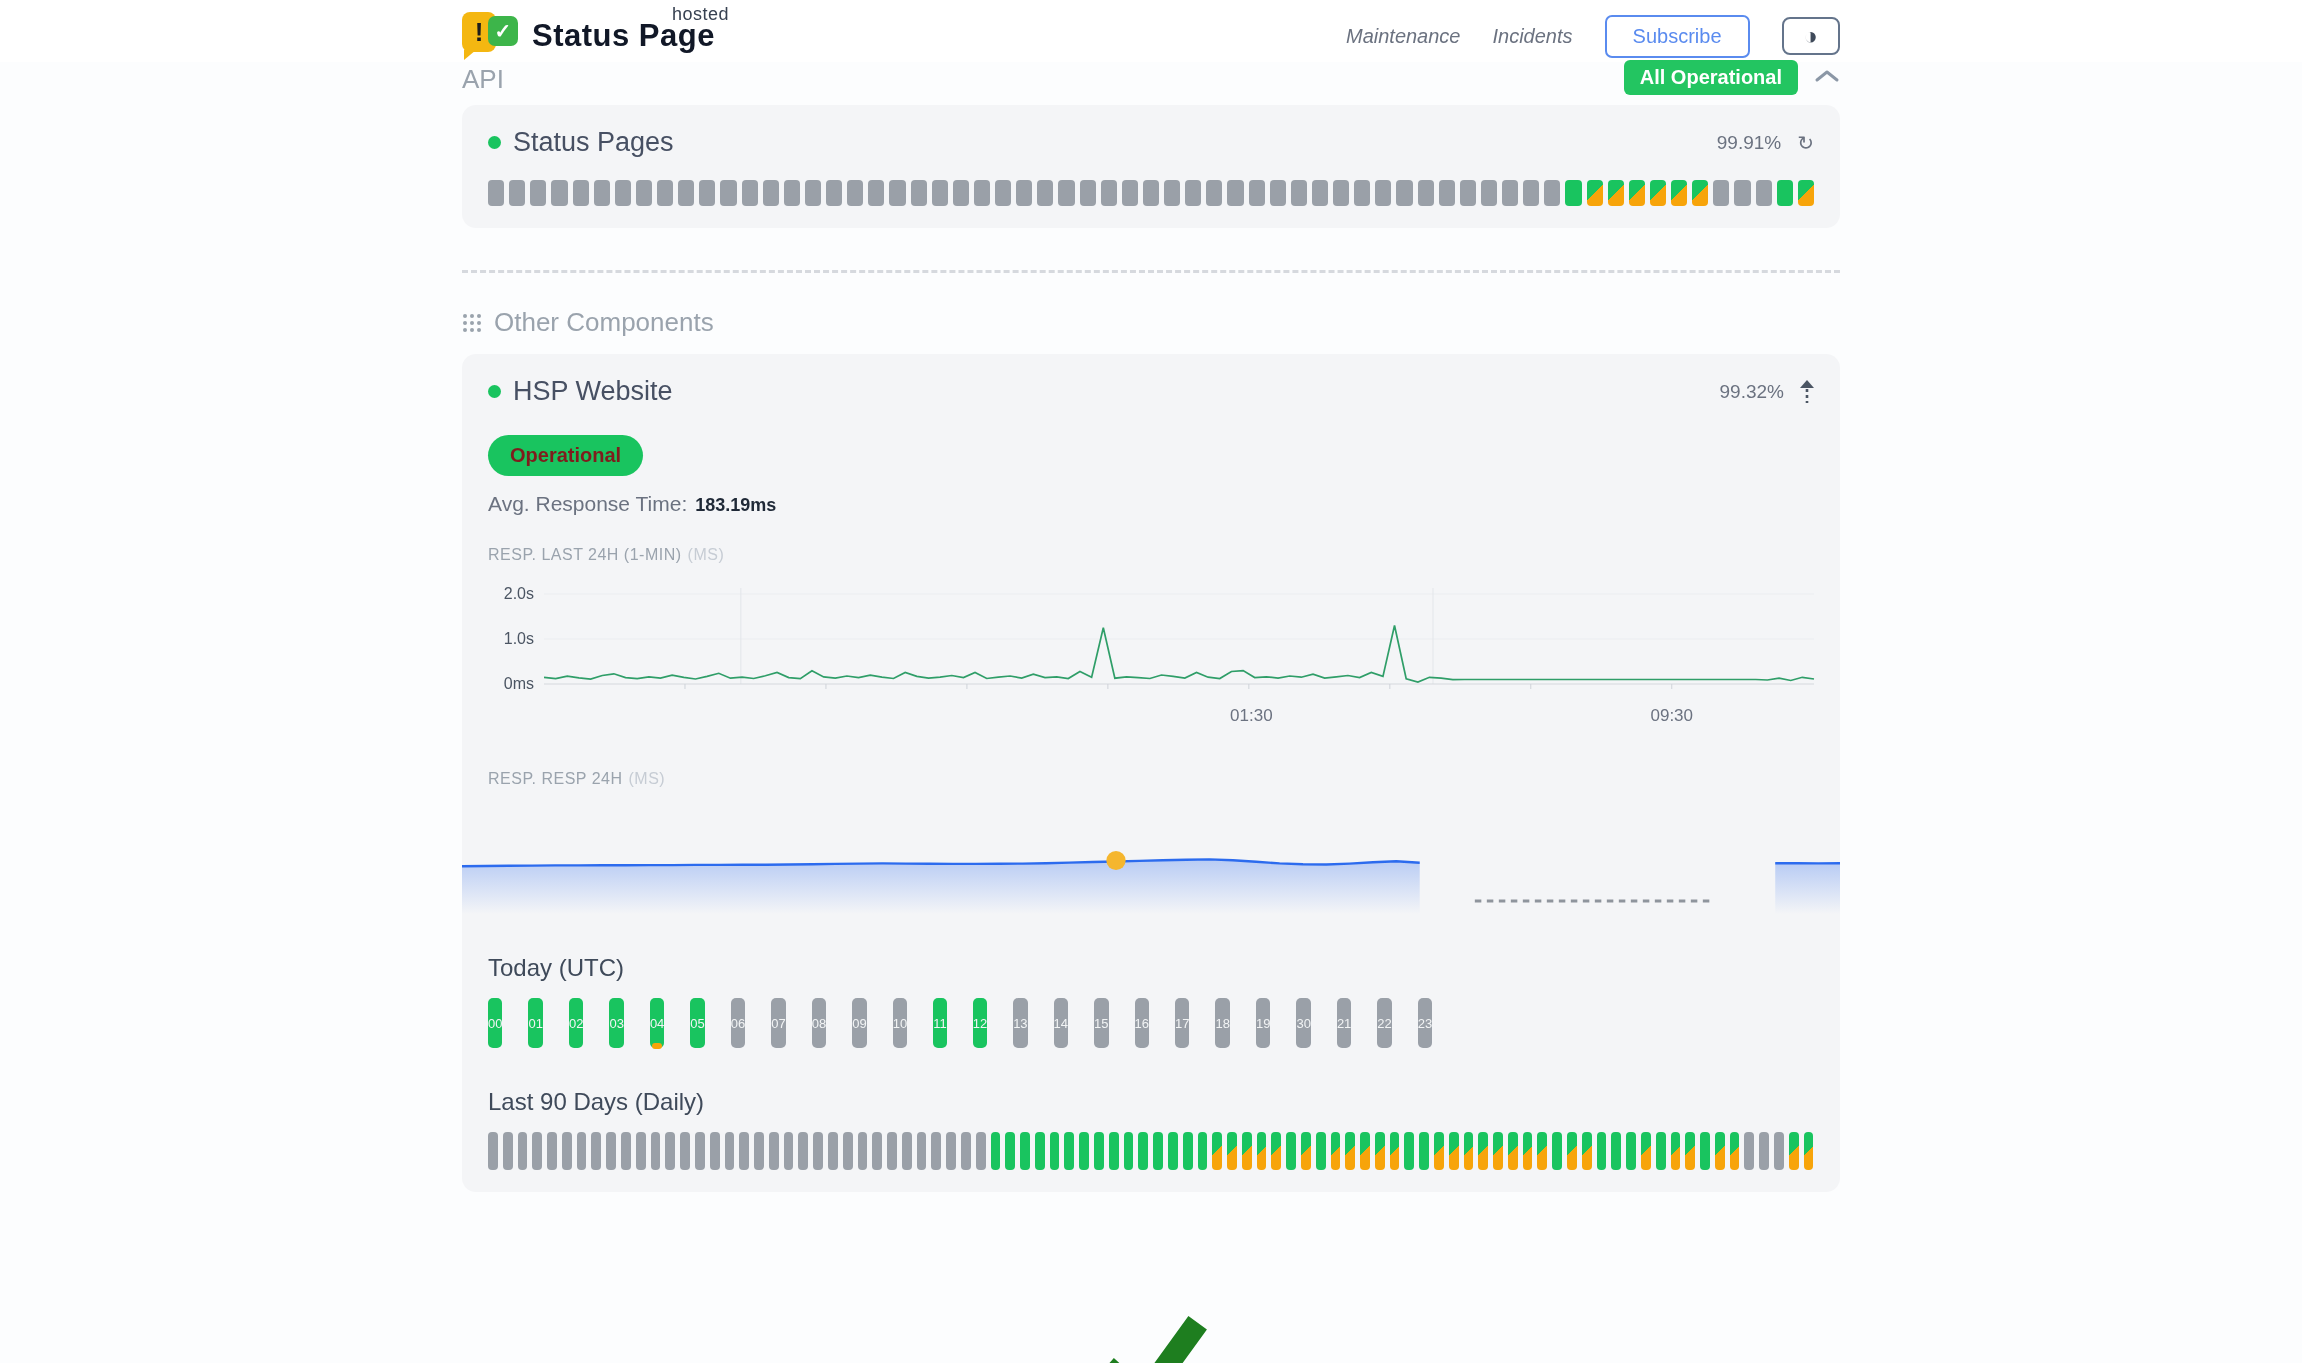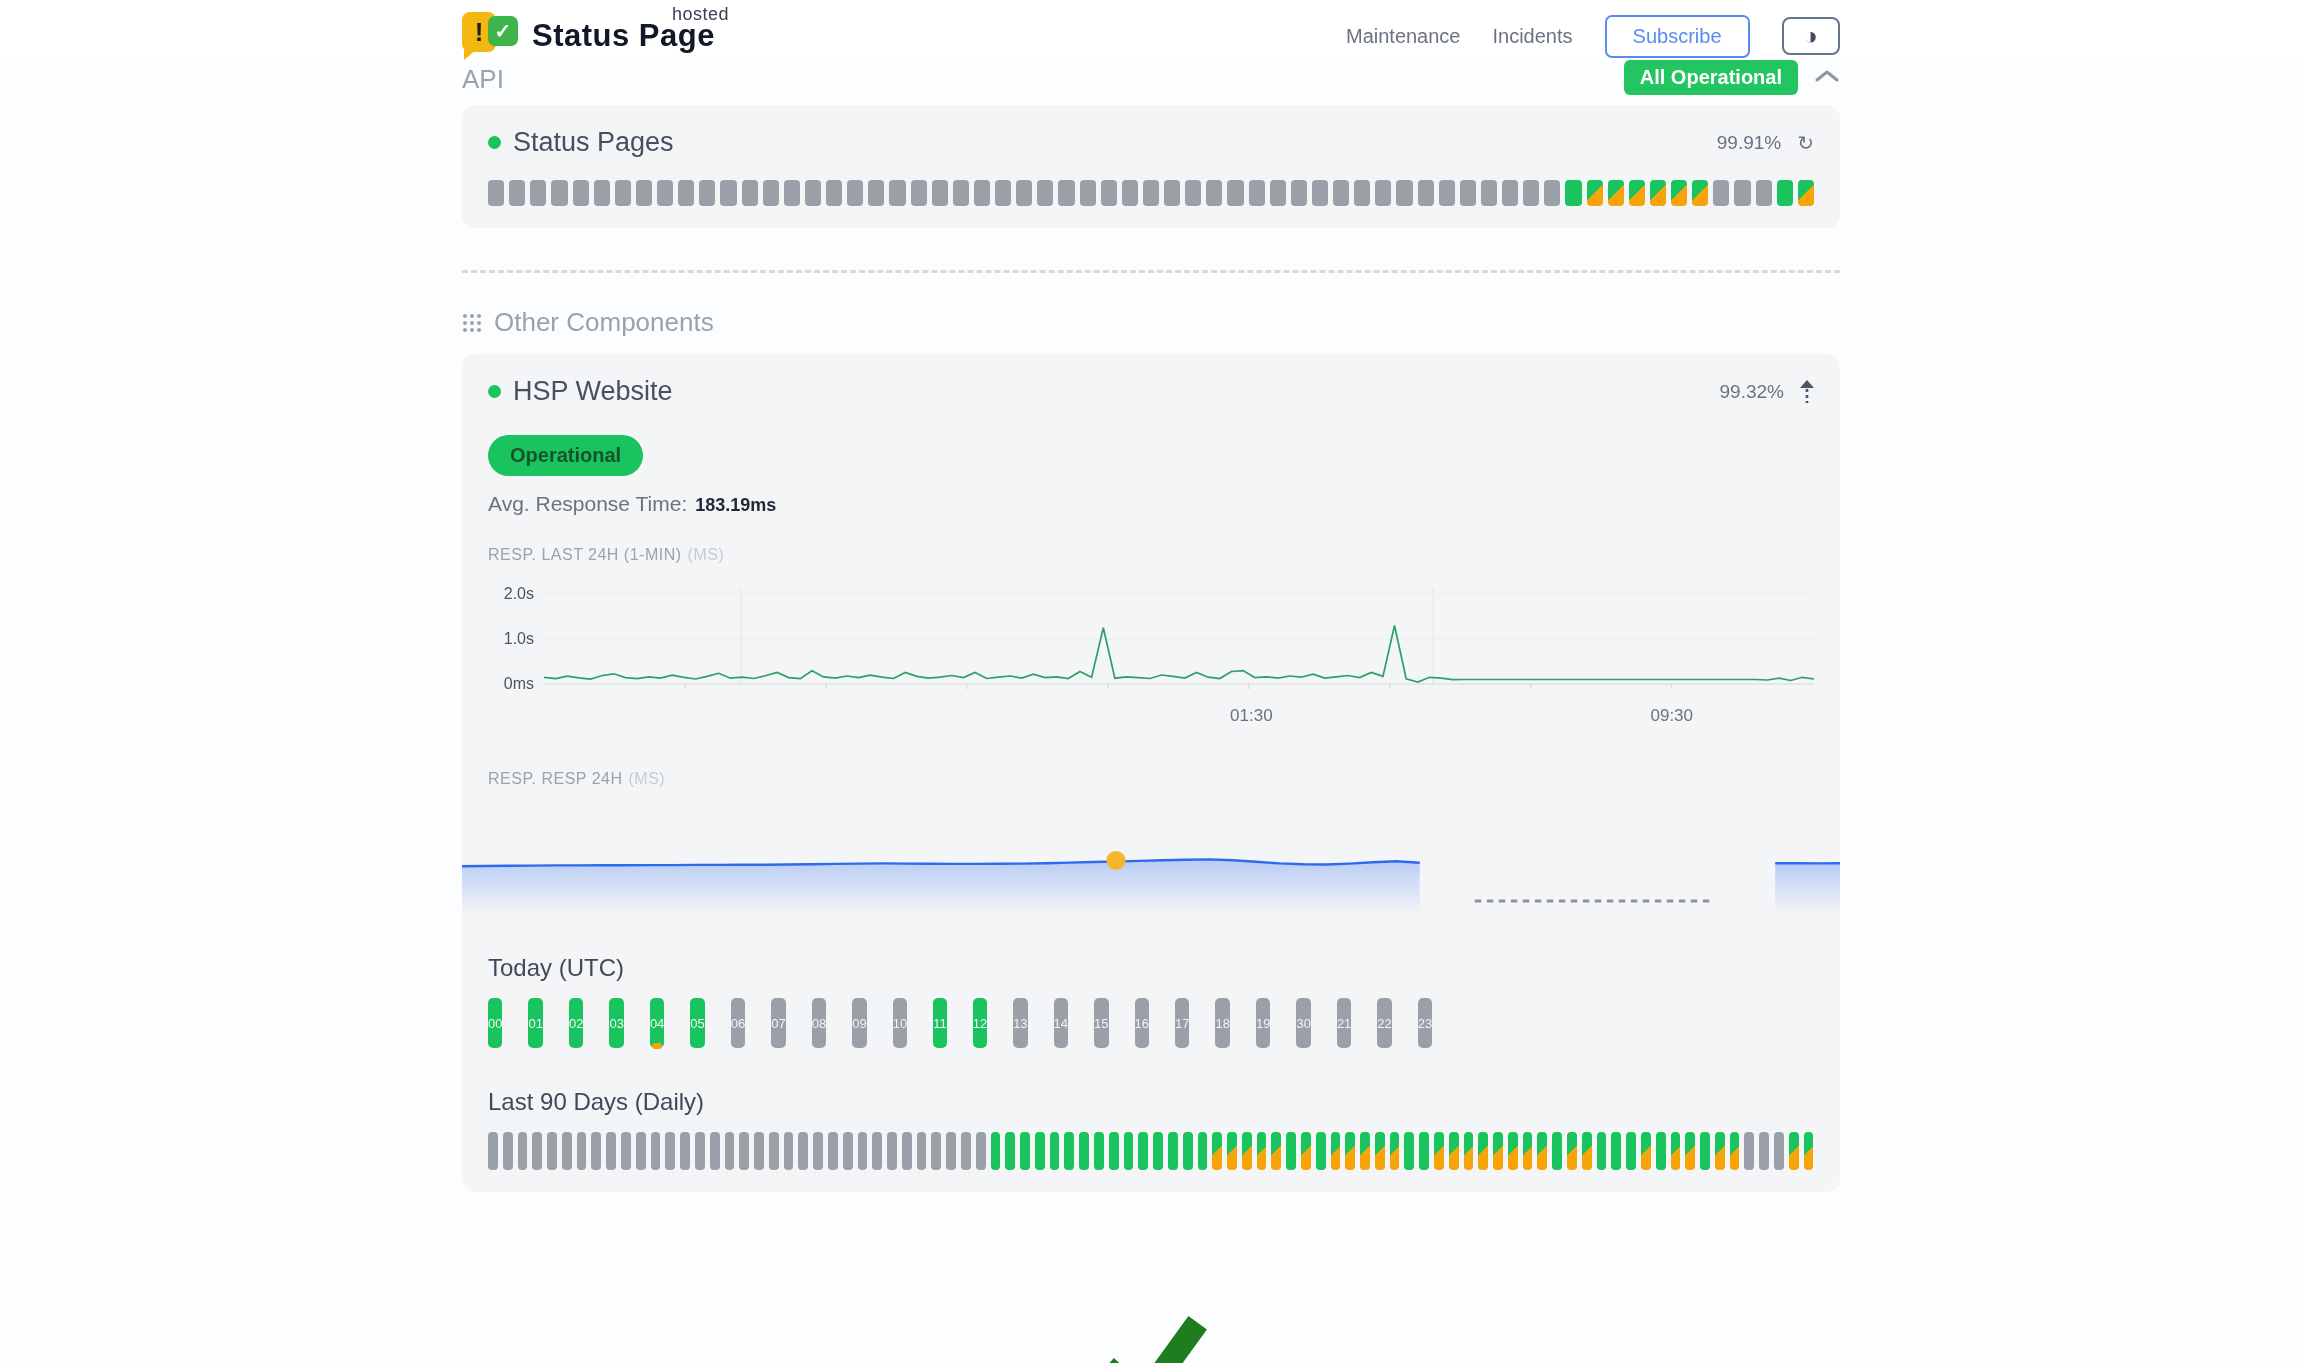--- a/index.html
+++ b/index.html
@@ -11,21 +11,21 @@
   .header { padding-top:10px; background:#fff; }
   .header-inner { display:flex; align-items:center; justify-content:space-between; }
   .logo { display:flex; align-items:center; gap:14px; }
   .logo-icon { position:relative; width:56px; height:52px; }
   .logo-bubble { position:absolute; left:0; top:2px; width:34px; height:40px; background:#f4b711; border-radius:8px; display:flex; align-items:center; justify-content:center; color:#1c1c1c; font-weight:bold; font-size:26px; }
   .logo-bubble:after { content:""; position:absolute; left:2px; bottom:-8px; width:0; height:0; border-left:12px solid #f4b711; border-bottom:10px solid transparent; }
   .logo-check { position:absolute; left:26px; top:6px; width:30px; height:30px; background:#3db54a; border-radius:7px; display:flex; align-items:center; justify-content:center; color:#fff; font-size:20px; font-weight:bold; }
   .logo-text { position:relative; font-size:31px; font-weight:800; color:#111827; letter-spacing:0.5px; }
   .logo-tag { position:absolute; top:-14px; right:-14px; font-size:18px; font-weight:400; color:#374151; }
   .nav { display:flex; align-items:center; gap:32px; }
-  .nav-link { font-size:20px; color:#6b7280; cursor:pointer; }
+  .nav-link { font-size:20px; color:#6b7280; cursor:pointer;font-style:italic; }
   .btn-subscribe { border:2px solid #5a8bef; color:#5a8bef; background:#fff; border-radius:7px; font-size:20px; padding:8px 26px; cursor:pointer; font-family:inherit; }
   .btn-theme { border:2px solid #64748b; background:#fff; border-radius:8px; padding:5px 20px; cursor:pointer; line-height:1; }
   .theme-glyph { font-size:24px; color:#3f4a5a; }
 
   
   .statusbar { display:flex; align-items:flex-start; justify-content:space-between; margin-top:2px; }
   .section-label { font-size:26px; color:#9aa3ad; }
   .status-right { display:flex; align-items:center; gap:16px; margin-top:-4px; }
   .badge-all { background:#23c561; color:#fff; font-size:20px; font-weight:700; padding:6px 16px; border-radius:6px; }
   .chev { color:#8b97a6; }
@@ -46,21 +46,21 @@
   .bar-gray { background:#9aa0a8; }
   .bar-green { background:#19c45f; }
   .bar-split { background:linear-gradient(135deg,#19c45f 49.5%,#f7a40a 50%); }
 
   .dashed-sep { border-top:3px dashed #d6d9de; margin:42px 0 34px 0; }
 
   .section-head { display:flex; align-items:center; gap:12px; margin-bottom:16px; }
   .grid-icon svg { display:block; }
 
   
-  .pill { display:inline-block; background:#19c45f; color:#14532d; font-weight:700; font-size:20px; padding:9px 22px; border-radius:999px; margin-top:28px; }
+  .pill { display:inline-block; background:#19c45f; color:#7f1d1d; font-weight:700; font-size:20px; padding:9px 22px; border-radius:999px; margin-top:28px; }
   .avg-row { margin-top:16px; font-size:21px; color:#6b7280; }
   .avg-val { font-size:18px; font-weight:700; color:#1f2937; margin-left:8px; }
   .chart-label { margin-top:30px; font-size:16px; letter-spacing:0.5px; color:#9aa3ad; }
   .chart-label .unit { color:#c6ccd4; margin-left:6px; }
 
   .chart1 { display:flex; margin-top:20px; }
   .y-axis { position:relative; width:56px; height:110px; }
   .y-tick { position:absolute; right:10px; transform:translateY(-50%); font-size:16px; color:#4b5563; }
   .plot { position:relative; flex:1; height:110px; }
   .plot svg { display:block; width:100%; height:110px; overflow:visible; }

